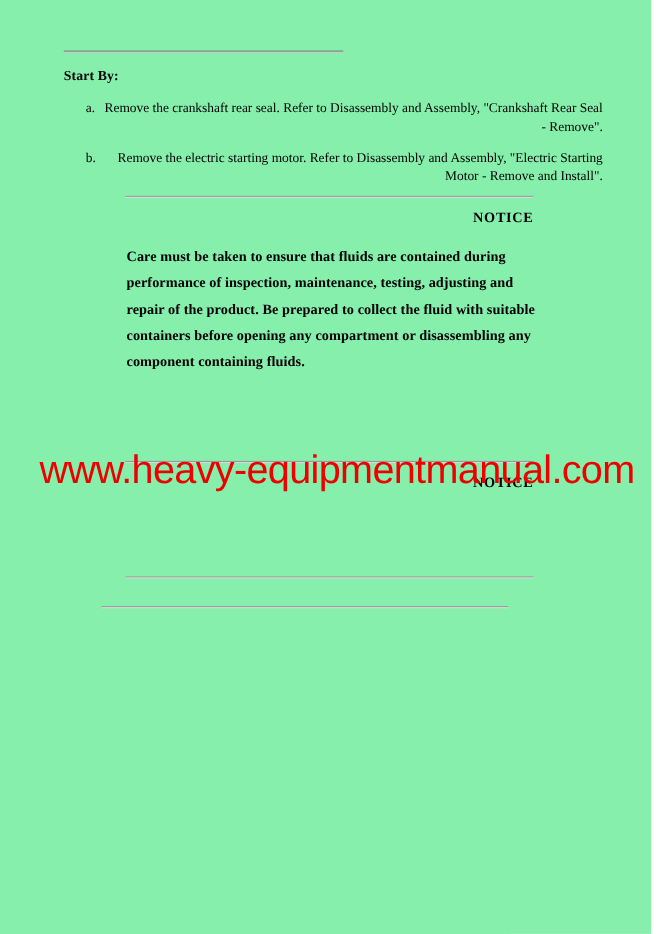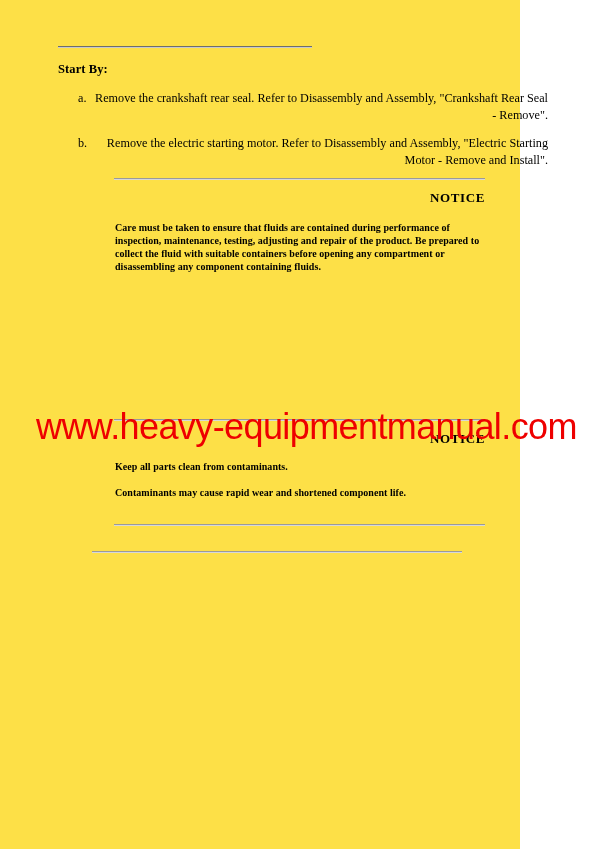--- a/index.html
+++ b/index.html
@@ -14,23 +14,23 @@
     overflow: hidden;
     font-family: "Liberation Serif", "DejaVu Serif", serif;
     color: #000000;
     -webkit-font-smoothing: antialiased;
   }
 
   .page {
     position: absolute;
     left: 0;
     top: 0;
-    width: 520px;
+    width: 592px;
     height: 849px;
-    background: #fde047;
+    background: #86efac;
   }
 
   
   .rule {
     position: absolute;
     height: 0;
     border-top: 1px solid #9a9a9a;
     border-bottom: 1px solid #d8d8d8;
   }
   .rule-top {
@@ -105,23 +105,23 @@
     font-weight: bold;
     letter-spacing: 0.6px;
   }
   .notice-heading-1 { top: 190px; }
   .notice-heading-2 { top: 431px; }
 
   .notice-body {
     position: absolute;
     left: 115px;
     width: 375px;
-    font-size: 10px;
+    font-size: 13px;
     font-weight: bold;
-    line-height: 13px;
+    line-height: 24px;
     letter-spacing: 0.05px;
   }
   .notice-body p {
     margin: 0 0 13px 0;
   }
   .notice-body p:last-child { margin-bottom: 0; }
 
   .notice-body-1 { top: 221px; }
   .notice-body-2 { top: 460px; }
 
@@ -167,24 +167,20 @@
   <div class="notice-heading notice-heading-1">NOTICE</div>
 
   <div class="notice-body notice-body-1">
     <p>Care must be taken to ensure that fluids are contained during performance of inspection, maintenance, testing, adjusting and repair of the product. Be prepared to collect the fluid with suitable containers before opening any compartment or disassembling any component containing fluids.</p>
   </div>
 
   <div class="rule rule-notice1-bottom"></div>
 
   <div class="notice-heading notice-heading-2">NOTICE</div>
 
-  <div class="notice-body notice-body-2">
-    <p>Keep all parts clean from contaminants.</p>
-    <p>Contaminants may cause rapid wear and shortened component life.</p>
-  </div>
 
   <div class="rule rule-notice2-bottom"></div>
 
   <div class="rule rule-section-end"></div>
 
   <div class="watermark" style="color: rgb(238, 0, 0);">www.heavy-equipmentmanual.com</div>
 
 </div>
 
 </body></html>

